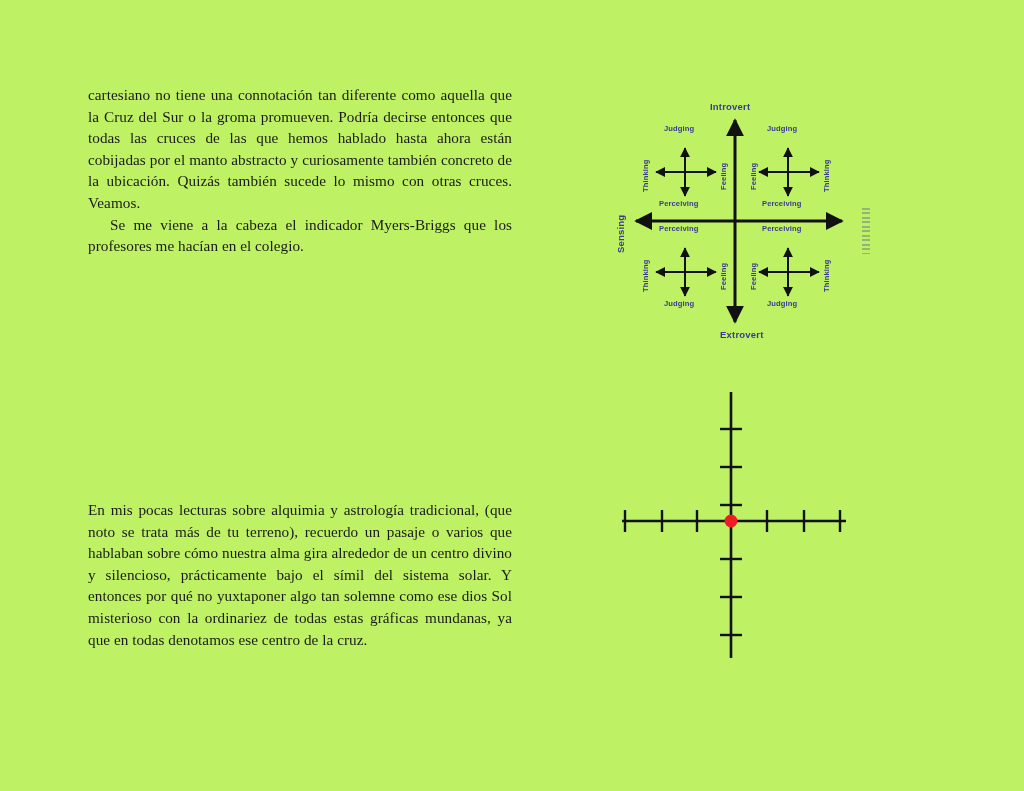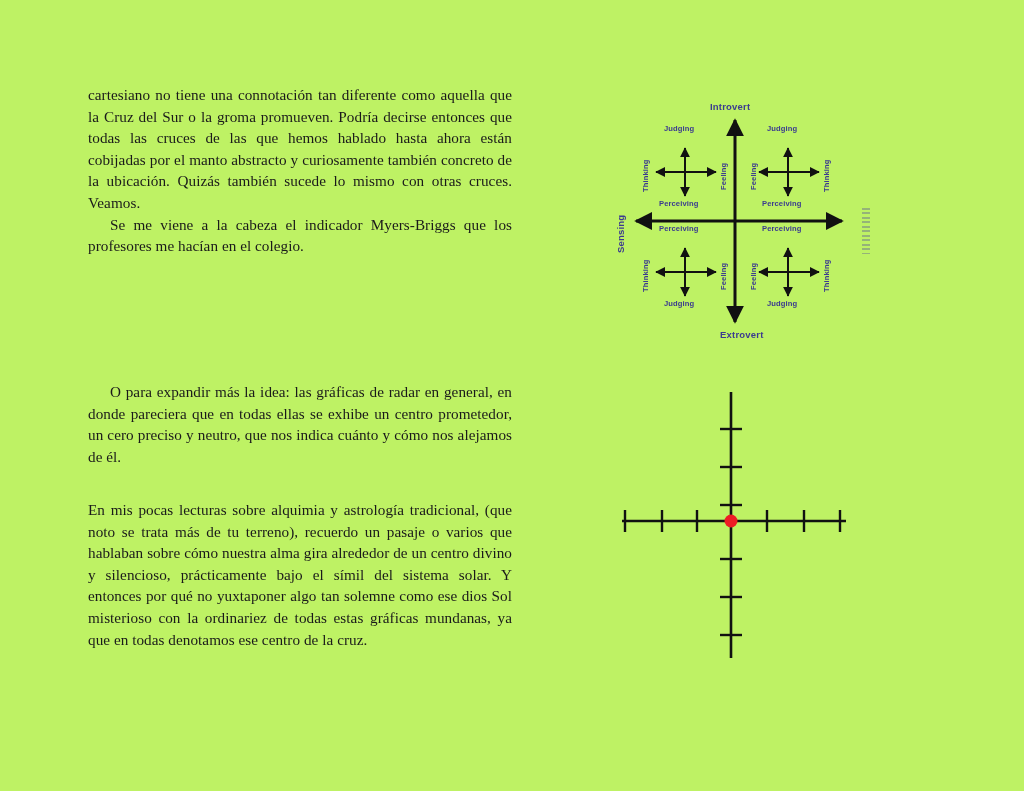--- a/index.html
+++ b/index.html
@@ -105,23 +105,20 @@
 </head>
 <body>
 
 <div class="page">
 
   <div class="text-column">
     <p class="para">cartesiano no tiene una connotación tan diferente como aquella que la Cruz del Sur o la groma promueven. Podría decirse entonces que todas las cruces de las que hemos hablado hasta ahora están cobijadas por el manto abstracto y curiosamente también concreto de la ubicación. Quizás también sucede lo mismo con otras cruces. Veamos.</p>
     <p class="para indent">Se me viene a la cabeza el indicador Myers-Briggs que los profesores me hacían en el colegio.</p>
   </div>
 
-  <div class="text-block-2">
-    <p class="para indent">O para expandir más la idea: las gráficas de radar en general, en donde pareciera que en todas ellas se exhibe un centro prometedor, un cero preciso y neutro, que nos indica cuánto y cómo nos alejamos de él.</p>
-  </div>
 
   <div class="text-block-3">
     <p class="para">En mis pocas lecturas sobre alquimia y astrología tradicional, (que noto se trata más de tu terreno), recuerdo un pasaje o varios que hablaban sobre cómo nuestra alma gira alrededor de un centro divino y silencioso, prácticamente bajo el símil del sistema solar. Y entonces por qué no yuxtaponer algo tan solemne como ese dios Sol misterioso con la ordinariez de todas estas gráficas mundanas, ya que en todas denotamos ese centro de la cruz.</p>
   </div>
 
   <div class="mbti">
 
     <svg width="268" height="250" viewBox="0 0 268 250">
       <defs>
         <marker id="ah" markerWidth="7" markerHeight="7" refX="5.4" refY="3" orient="auto">

